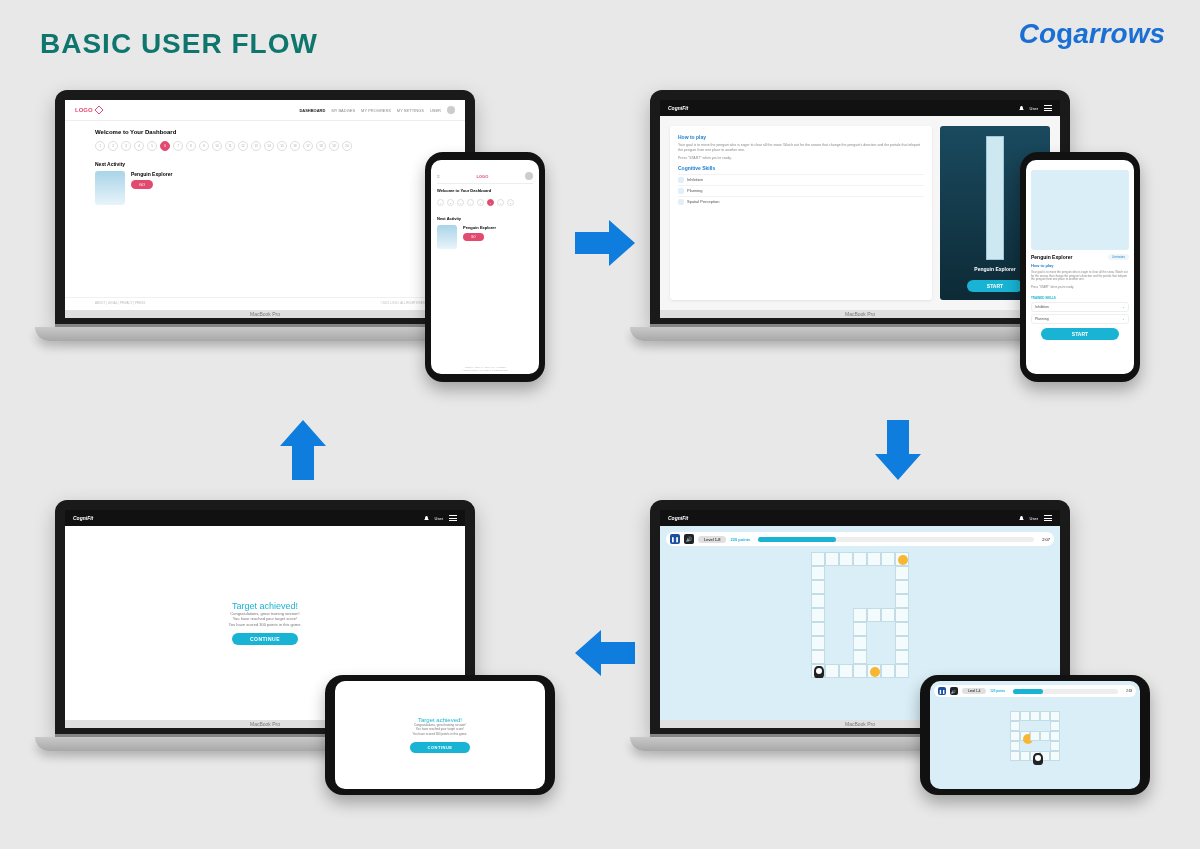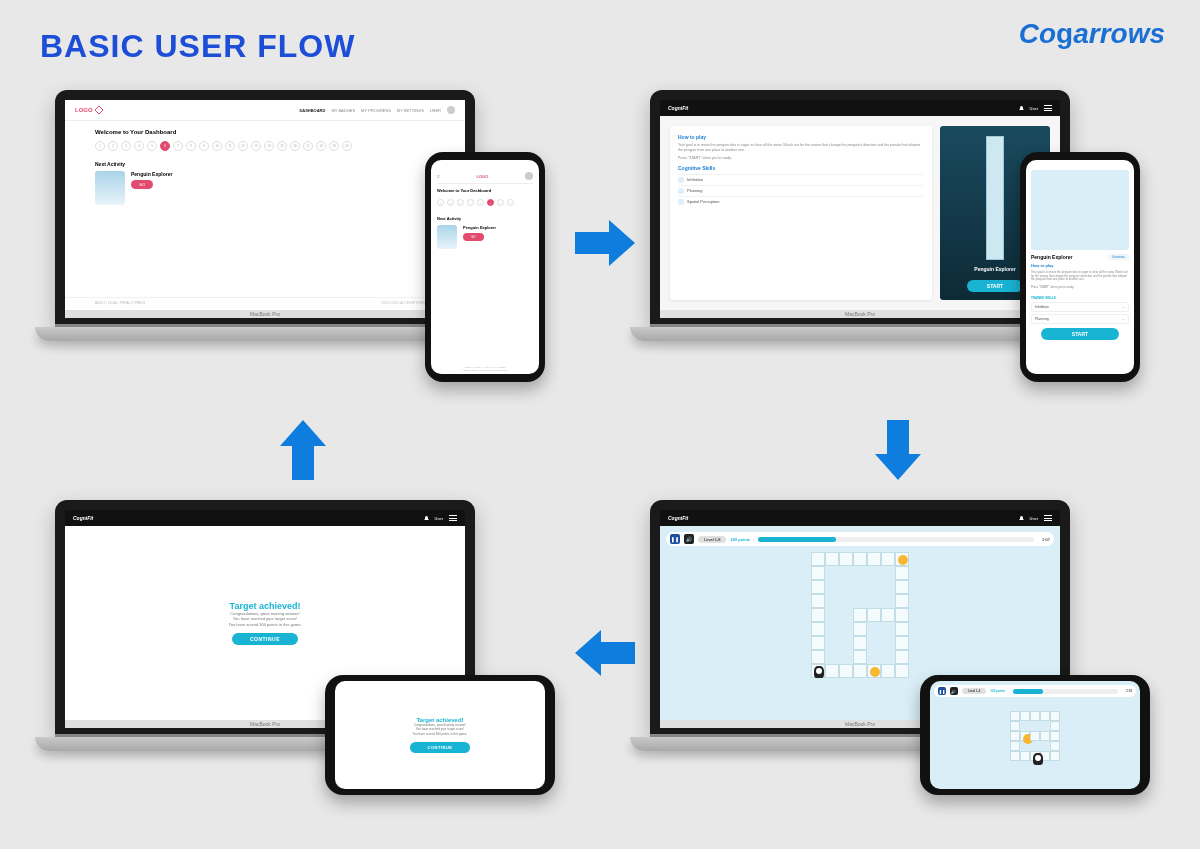--- a/index.html
+++ b/index.html
@@ -8,23 +8,23 @@
     background: #e8e8e8;
     width: 1200px;
     height: 849px;
     position: relative;
     overflow: hidden;
   }
   .page-title {
     position: absolute;
     top: 28px;
     left: 40px;
-    font-size: 32px;
+    font-size: 28px;
     font-weight: 700;
-    color: #1d4ed8;
+    color: #0f766e;
     letter-spacing: 1px;
   }
   .brand-logo {
     position: absolute;
     top: 18px;
     right: 35px;
     font-size: 28px;
     font-weight: 600;
     color: #1a6fd4;
     font-style: italic;
@@ -190,21 +190,21 @@
   .hud-bar::after{content:"";position:absolute;left:0;top:0;bottom:0;width:28%;background:#19b4d4;border-radius:3px;}
   .grid{position:absolute;top:26px;left:50%;transform:translateX(-50%);display:grid;grid-template-columns:repeat(9,14px);grid-template-rows:repeat(10,14px);}
   .cell{border:1px solid #c3dde6;background:#f4fbfd;}
   .cell.gap{background:transparent;border:none;}
   .coin{background:#f7b733;border-radius:50%;width:10px;height:10px;margin:2px;}
   .peng{width:10px;height:12px;background:#222;border-radius:40% 40% 30% 30%;margin:1px 2px;position:relative;}
   .peng::after{content:"";position:absolute;top:2px;left:2px;width:6px;height:6px;background:#fff;border-radius:50%;}
 
   
   .result-wrap{height:calc(100% - 16px);display:flex;align-items:center;justify-content:center;flex-direction:column;text-align:center;}
-  .result-title{color:#19b4d4;font-weight:700;font-size:9px;}
+  .result-title{color:#19b4d4;font-weight:400;font-size:9px;}
   .result-text{font-size:4px;color:#777;line-height:1.4;margin-bottom:6px;}
   .cont-btn{background:#19b4d4;color:#fff;border-radius:10px;font-size:5px;padding:3px 18px;font-weight:700;letter-spacing:0.5px;}
 
   
   .phone-dash { padding:12px 6px 4px 6px; }
   .phone-dash .logo-pink{font-size:4px;justify-content:center;}
   .phone-dash .steps .step{width:7px;height:7px;font-size:2px;}
   .phone-instr{padding:10px 5px 5px 5px;display:flex;flex-direction:column;}
   .phone-instr .preview-sm{height:80px;background:#d9eef6;border-radius:3px;margin-bottom:4px;position:relative;}
   .phone-instr .h{font-size:5px;font-weight:700;}

